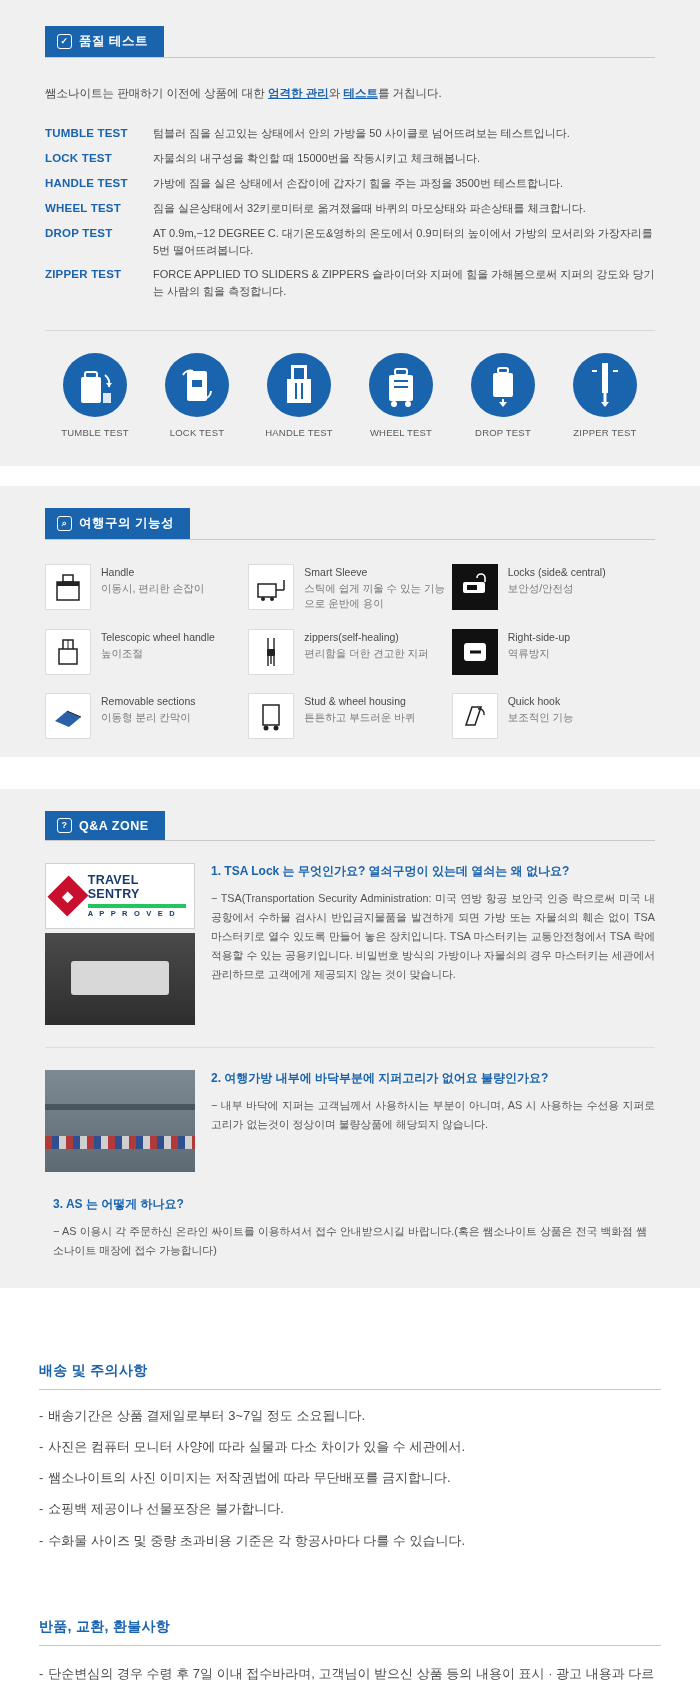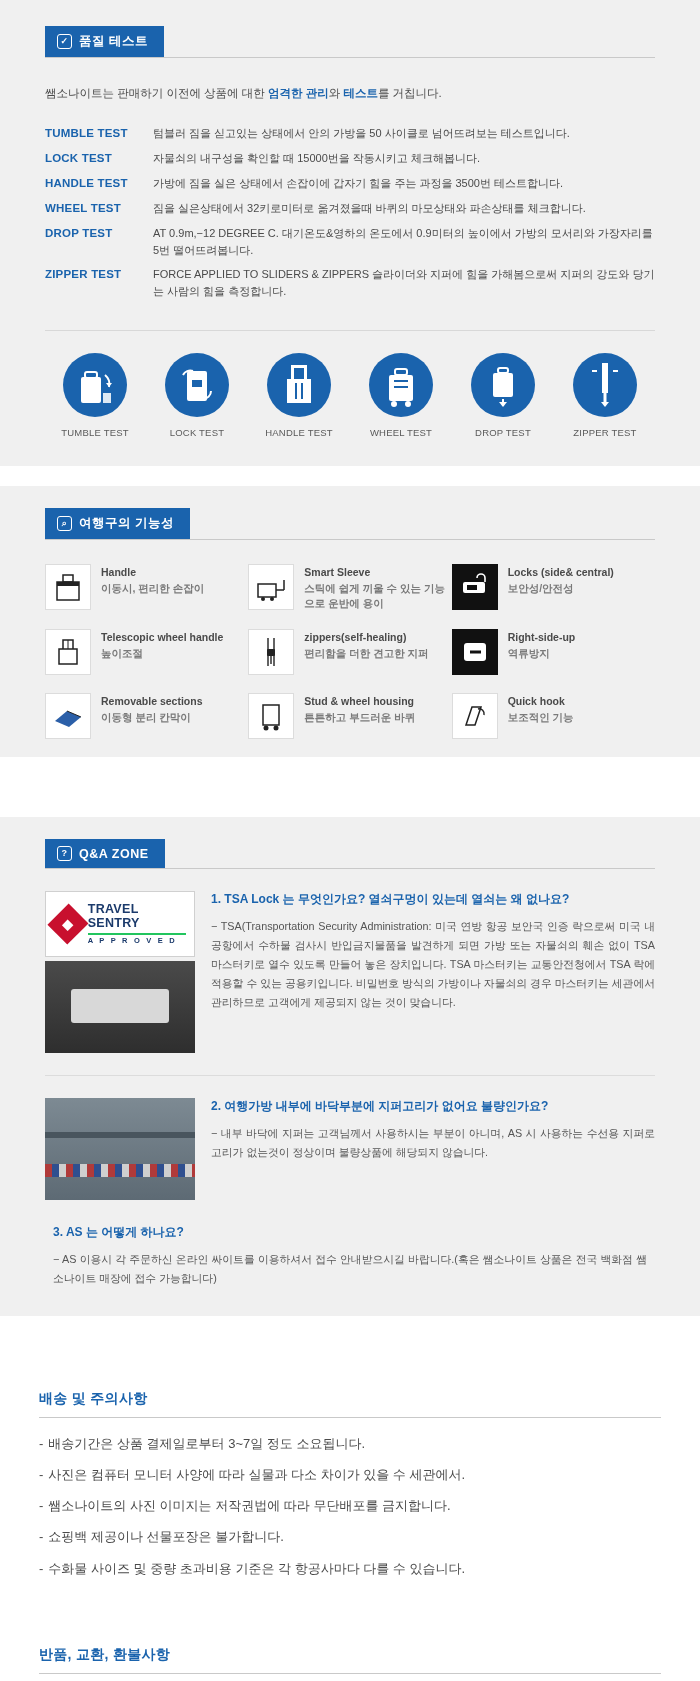--- a/index.html
+++ b/index.html
@@ -28,42 +28,42 @@
   }
   .tab-head .tico {
     width:15px; height:15px; border:1.5px solid #ffffff; border-radius:3px;
     display:inline-flex; align-items:center; justify-content:center;
     font-size:9px; line-height:1;
   }
   .tab-rule { border-bottom:1px solid #c9c9c9; margin:0 45px; }
 
   
   .intro { margin:26px 0 20px; font-size:11.5px; color:#4a4a4a; line-height:1.6; }
-  .intro b { color:#1a63ad; }
+  .intro b { color:#1a63ad;text-decoration:underline; }
   .qt-table { width:100%; border-collapse:collapse; }
   .qt-table td { vertical-align:top; padding:3px 0 4px; line-height:1.55; }
   .qt-name { width:108px; color:#1a63ad; font-weight:bold; font-size:11.5px; letter-spacing:.2px; }
   .qt-desc { color:#4a4a4a; font-size:11px; }
 
   
   .icon-row {
     display:flex; justify-content:space-between;
     margin:26px 0 0; padding-top:22px;
     border-top:1px solid #d8d8d8;
   }
   .icon-cell { width:100px; text-align:center; }
   .circ {
     width:64px; height:64px; border-radius:50%;
     background:#1a63ad; margin:0 auto 10px;
     position:relative; overflow:hidden;
   }
   .icon-cap { font-size:9.5px; color:#5a5a5a; letter-spacing:.2px; }
 
   
-  .feat-grid { display:flex; flex-wrap:wrap; margin:24px 0 40px;font-weight:bold; }
+  .feat-grid { display:flex; flex-wrap:wrap; margin:24px 0 12px; }
   .feat { width:33.33%; display:flex; gap:10px; padding:0 6px 18px 0; }
   .feat-ico {
     width:46px; height:46px; flex:0 0 46px; background:#ffffff;
     border:1px solid #dcdcdc; display:flex; align-items:center; justify-content:center;
   }
   .feat-txt { padding-top:2px; }
   .feat-en { font-size:10.5px; color:#4a4a4a; margin-bottom:3px; }
   .feat-ko { font-size:10.5px; color:#7a7a7a; line-height:1.45; }
 
   
@@ -80,21 +80,21 @@
     width:150px; height:66px; background:#ffffff; border:1px solid #d0d0d0;
     display:flex; align-items:center; gap:6px; padding:6px 8px;
   }
   .tsa-diamond {
     width:30px; height:30px; background:#c8102e; transform:rotate(45deg);
     display:flex; align-items:center; justify-content:center;
   }
   .tsa-diamond span { transform:rotate(-45deg); color:#fff; font-size:14px; font-weight:bold; }
   .tsa-txt { line-height:1.1; }
   .tsa-t1 { font-size:12.5px; font-weight:bold; color:#1b3a6b; letter-spacing:.3px; }
-  .tsa-t2 { font-size:7.5px; font-weight:bold; color:#1b3a6b; letter-spacing:2.2px; border-top:2px solid #22c55e; margin-top:2px; padding-top:2px;}
+  .tsa-t2 { font-size:7.5px; font-weight:bold; color:#1b3a6b; letter-spacing:2.2px; border-top:4px solid #22c55e; margin-top:2px; padding-top:2px;}
   .lockpic {
     width:150px; height:92px; margin-top:4px;
     background:linear-gradient(#4a4a4a,#2e2e2e);
     position:relative; overflow:hidden;
   }
   .lockpic:after{
     content:""; position:absolute; left:26px; top:28px; width:98px; height:34px;
     background:#d8d8d8; border-radius:3px;
   }
   .lockpic:before{

